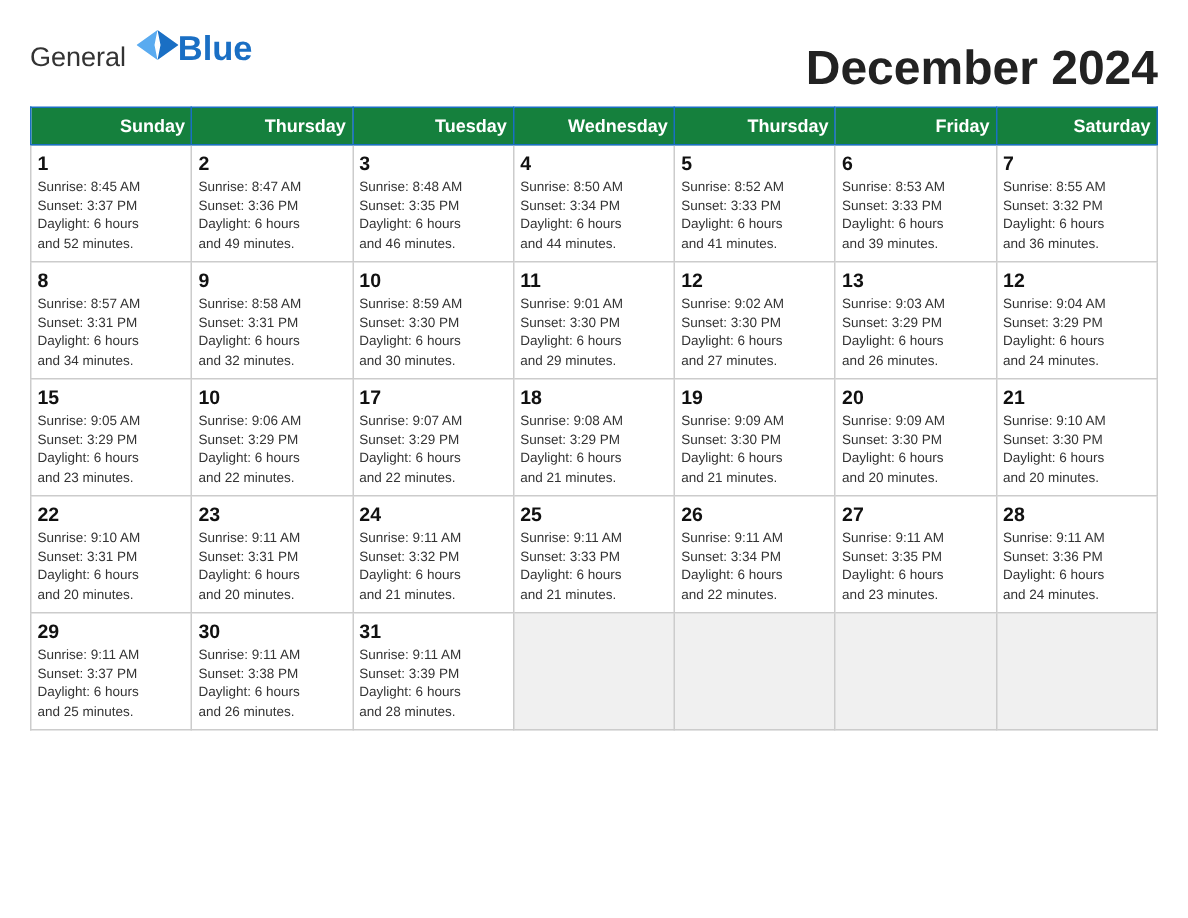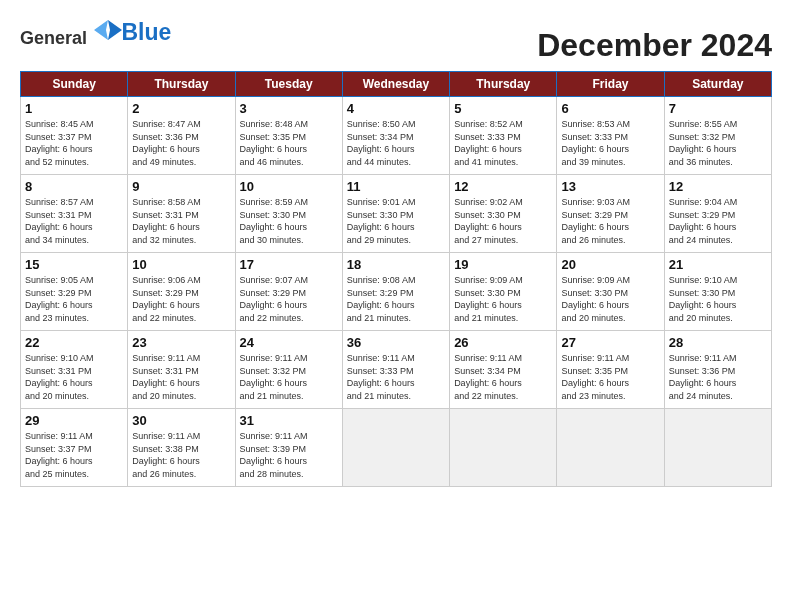--- a/index.html
+++ b/index.html
@@ -18,21 +18,21 @@
       justify-content: space-between;
       align-items: flex-start;
       margin-bottom: 8px;
     }
     .logo {
       display: flex;
       align-items: center;
     }
     .logo-text-general {
       font-size: 18px;
-      font-weight: bold;
+      font-weight: normal;
       color: #333;
     }
     .logo-text-blue {
       font-size: 23px;
       font-weight: bold;
       color: #1a6fc4;
     }
     .logo-icon {
       width: 28px;
       height: 28px;
@@ -52,26 +52,26 @@
       font-size: 15px;
       color: #444;
       margin-top: 2px;
     }
     .calendar-table {
       width: 100%;
       border-collapse: collapse;
       table-layout: fixed;
     }
     .calendar-table th {
-      background: #7f1d1d;
+      background: #15803d;
       color: #fff;
       font-size: 12px;
       font-weight: bold;
       padding: 5px 4px;
-      text-align: center;
+      text-align: right;
       border: 1px solid #1a6fc4;
     }
     .calendar-table td {
       border: 1px solid #ccc;
       vertical-align: top;
       padding: 4px 4px 3px 4px;
       font-size: 9.5px;
       color: #333;
       height: 78px;
       background: #fff;
@@ -224,21 +224,21 @@
           </td>
           <td>
             <span class="day-number">23</span>
             <div class="cell-text">Sunrise: 9:11 AM<br>Sunset: 3:31 PM<br>Daylight: 6 hours<br>and 20 minutes.</div>
           </td>
           <td>
             <span class="day-number">24</span>
             <div class="cell-text">Sunrise: 9:11 AM<br>Sunset: 3:32 PM<br>Daylight: 6 hours<br>and 21 minutes.</div>
           </td>
           <td>
-            <span class="day-number">36</span>
+            <span class="day-number">25</span>
             <div class="cell-text">Sunrise: 9:11 AM<br>Sunset: 3:33 PM<br>Daylight: 6 hours<br>and 21 minutes.</div>
           </td>
           <td>
             <span class="day-number">26</span>
             <div class="cell-text">Sunrise: 9:11 AM<br>Sunset: 3:34 PM<br>Daylight: 6 hours<br>and 22 minutes.</div>
           </td>
           <td>
             <span class="day-number">27</span>
             <div class="cell-text">Sunrise: 9:11 AM<br>Sunset: 3:35 PM<br>Daylight: 6 hours<br>and 23 minutes.</div>
           </td>

